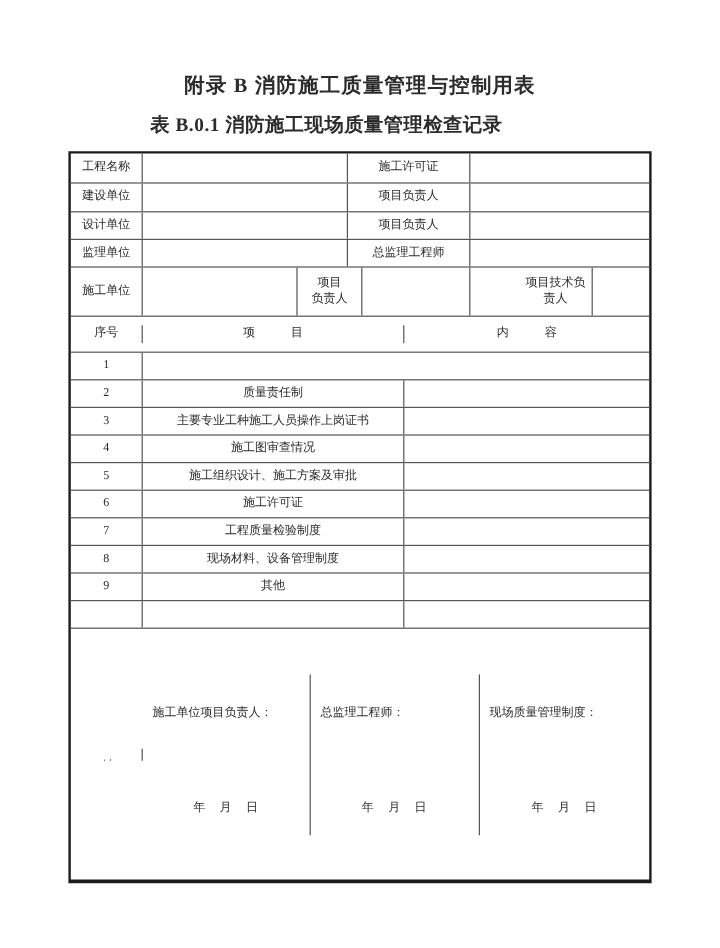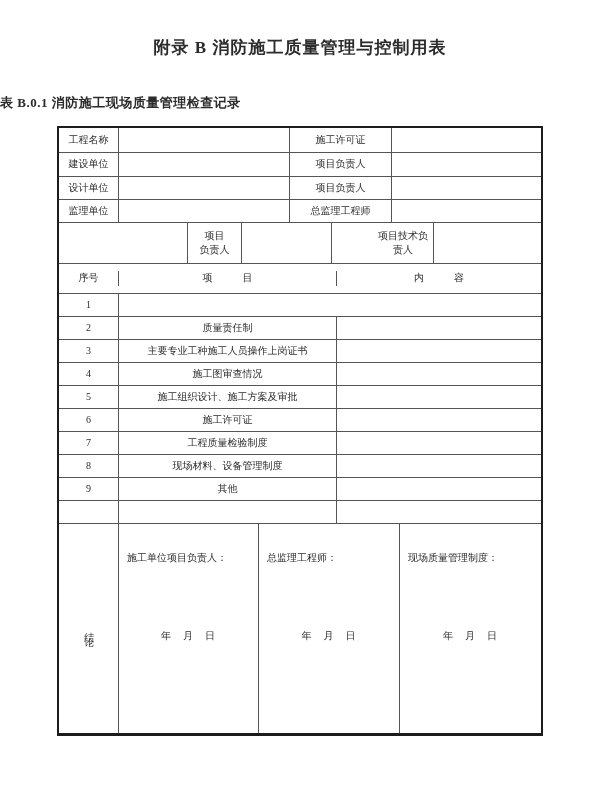--- a/index.html
+++ b/index.html
@@ -8,35 +8,35 @@
     --ink:#2b2b2b;
   }
   *{box-sizing:border-box;margin:0;padding:0;}
   html,body{width:600px;height:790px;background:#fff;overflow:hidden;}
   body{
     font-family:"Liberation Serif","DejaVu Serif",serif;
     color:var(--ink);
     position:relative;
   }
   .doc-title{
-    position:absolute;top:36px;left:0;width:600px;
+    position:absolute;top:60px;left:0;width:600px;
     text-align:center;font-size:17px;font-weight:bold;letter-spacing:1px;
   }
   .doc-subtitle{
     position:absolute;top:94px;left:0;width:544px;
-    text-align:left;font-size:13px;font-weight:bold;letter-spacing:0.5px;
+    text-align:center;font-size:16px;font-weight:bold;letter-spacing:0.5px;
   }
   .form-table{
     position:absolute;left:57px;top:126px;width:486px;height:610px;
     border:2px solid var(--outer);border-bottom-width:3px;
     display:flex;flex-direction:column;
     font-size:10px;
   }
   .row{display:flex;border-bottom:1px solid var(--line);flex:none;}
-  .row:last-child{border-bottom:none;flex:1;}
+  .row:last-child{border-bottom:none;flex:1;align-items:center;}
   .cell{
     border-right:1px solid var(--line);
     display:flex;align-items:center;justify-content:center;
     text-align:center;white-space:pre-line;line-height:1.45;
     overflow:hidden;
   }
   .cell:last-child{border-right:none;}
   .grow{flex:1;}
   .w60{width:60px;}  .w171{width:171px;} .w102{width:102px;}
   .w129{width:129px;} .w54{width:54px;}  .w90{width:90px;}  .w61{width:61px;margin-left:41px;}
@@ -76,20 +76,21 @@
     <div class="cell grow"></div>
   </div>
   <div class="row h23">
     <div class="cell w60">监理单位</div>
     <div class="cell w171"></div>
     <div class="cell w102">总监理工程师</div>
     <div class="cell grow"></div>
   </div>
 
   <div class="row h41">
+    <div class="cell w60">施工单位</div>
     <div class="cell w129"></div>
     <div class="cell w54">项目
 负责人</div>
     <div class="cell w90"></div>
     <div class="cell w61">项目技术负
 责人</div>
     <div class="cell grow"></div>
   </div>
 
   <div class="row h30">

